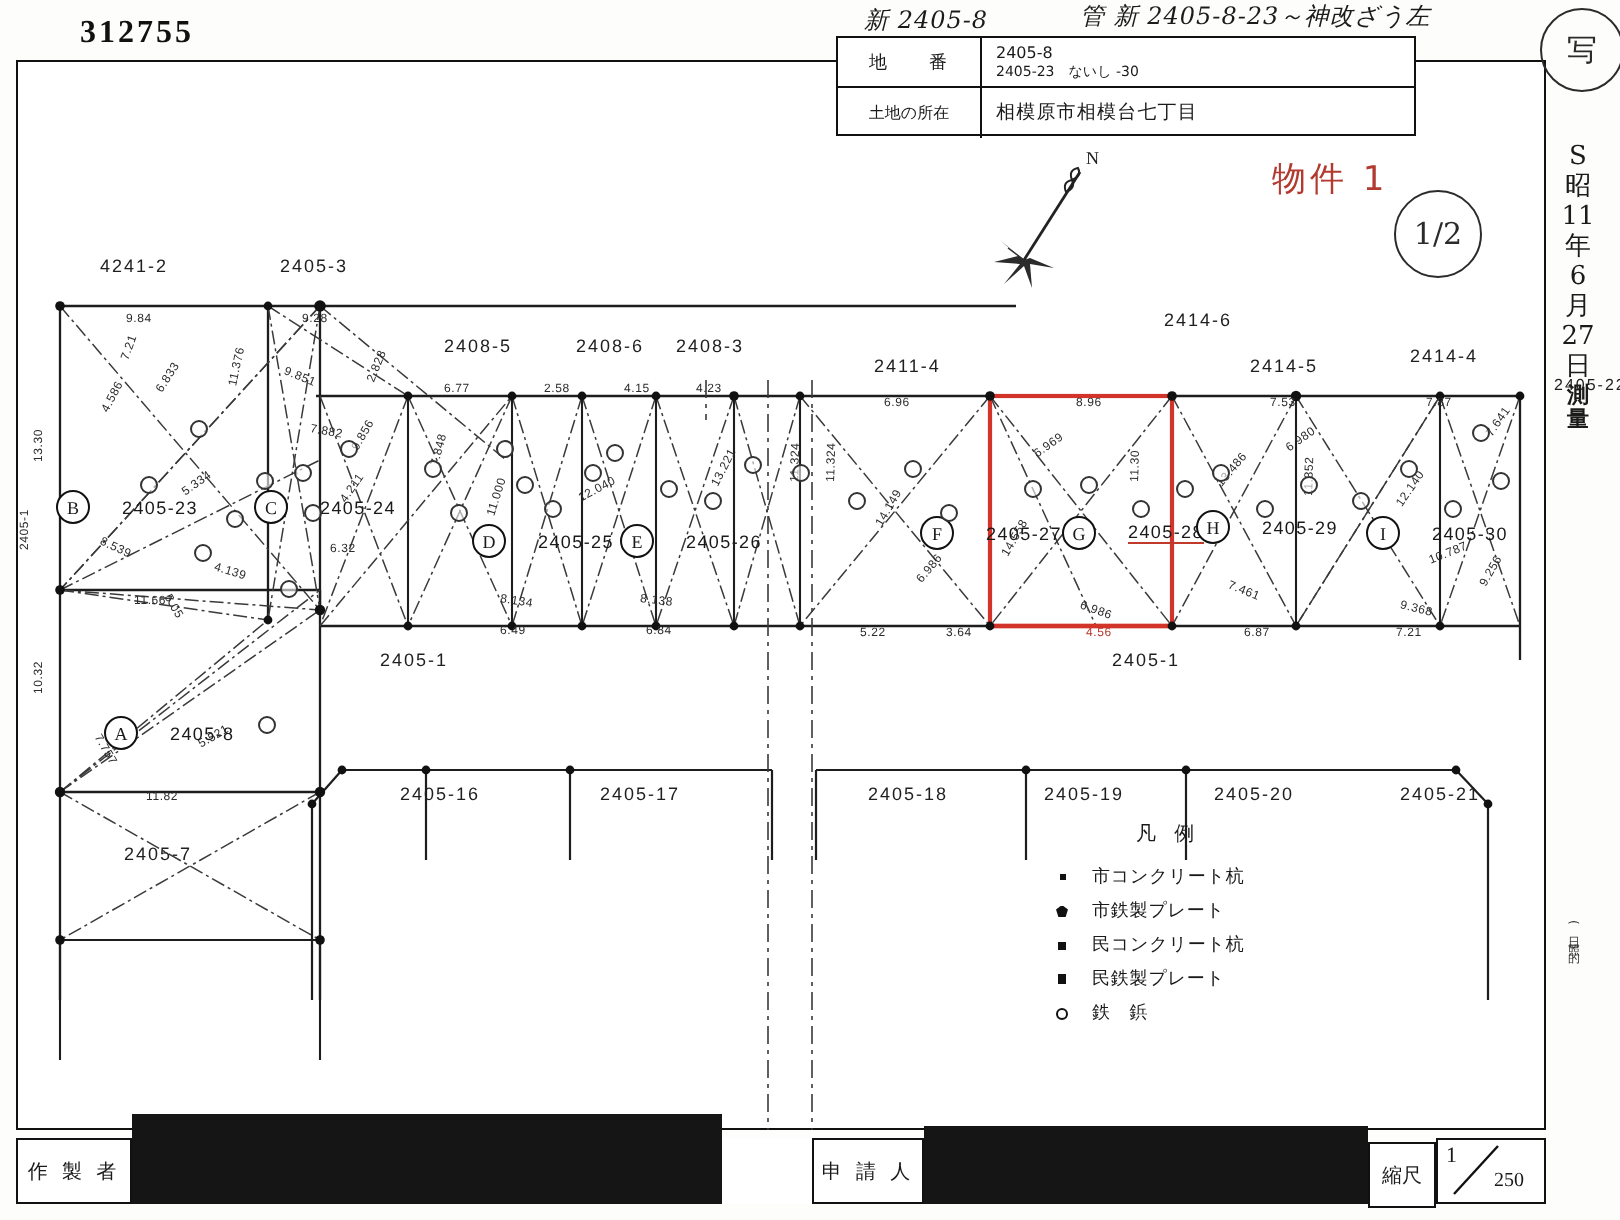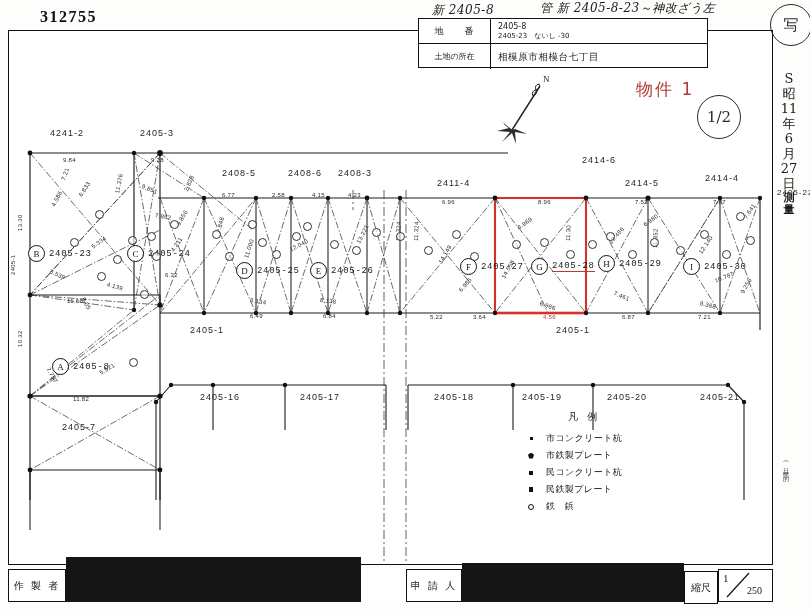--- a/index.html
+++ b/index.html
@@ -90,22 +90,22 @@
     font-size:10px;letter-spacing:2px;font-family:"DejaVu Sans",sans-serif;}
   .redacted{position:absolute;background:#151515;}
   #scale-cell{position:absolute;border:1.3px solid #111;box-sizing:border-box;background:#fff;}
   #scale-frac{position:absolute;font-size:11px;font-family:"Liberation Serif",serif;}
 
   
   .pmark{position:absolute;display:flex;align-items:center;}
   .pmark .ring{width:15px;height:15px;border:1.1px solid #111;border-radius:50%;
     display:flex;align-items:center;justify-content:center;font-size:9px;
     font-family:"Liberation Serif",serif;background:#fff;}
-  .pmark .pnum{font-size:9px;letter-spacing:.7px;margin-left:4px;white-space:nowrap;
-    font-family:Liberation Mono, monospace;}
+  .pmark .pnum{font-size:9px;letter-spacing:.7px;margin-left:16px;white-space:nowrap;
+    font-family:Liberation Sans, sans-serif;}
   .pmark.red .pnum{border-bottom:1.4px solid #c0392b;}
 
   
   .plabel{position:absolute;font-size:9px;letter-spacing:1px;white-space:nowrap;
      font-family:"Liberation Sans",sans-serif;color:#1f1f1f;}
   
   .dim{position:absolute;font-size:6px;letter-spacing:.3px;white-space:nowrap;color:#2b2b2b;
      font-family:"Liberation Sans",sans-serif;}
   .dim.red{color:#b5392c;}
   

